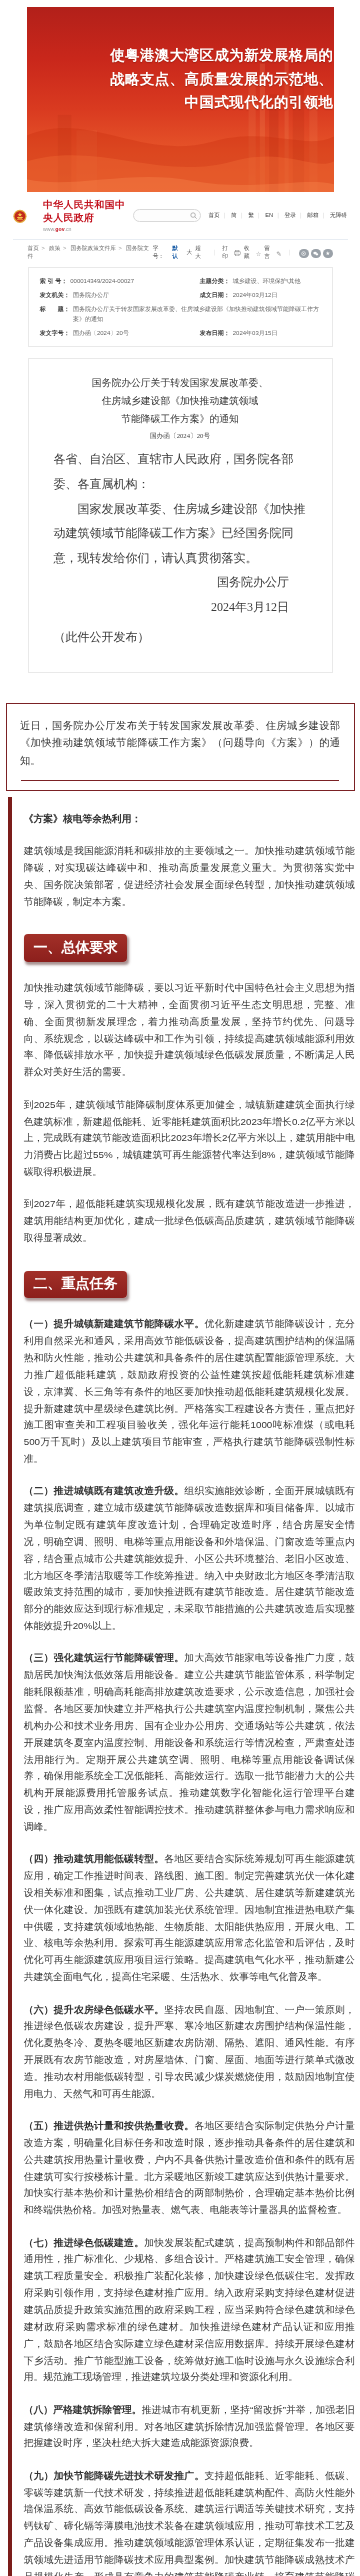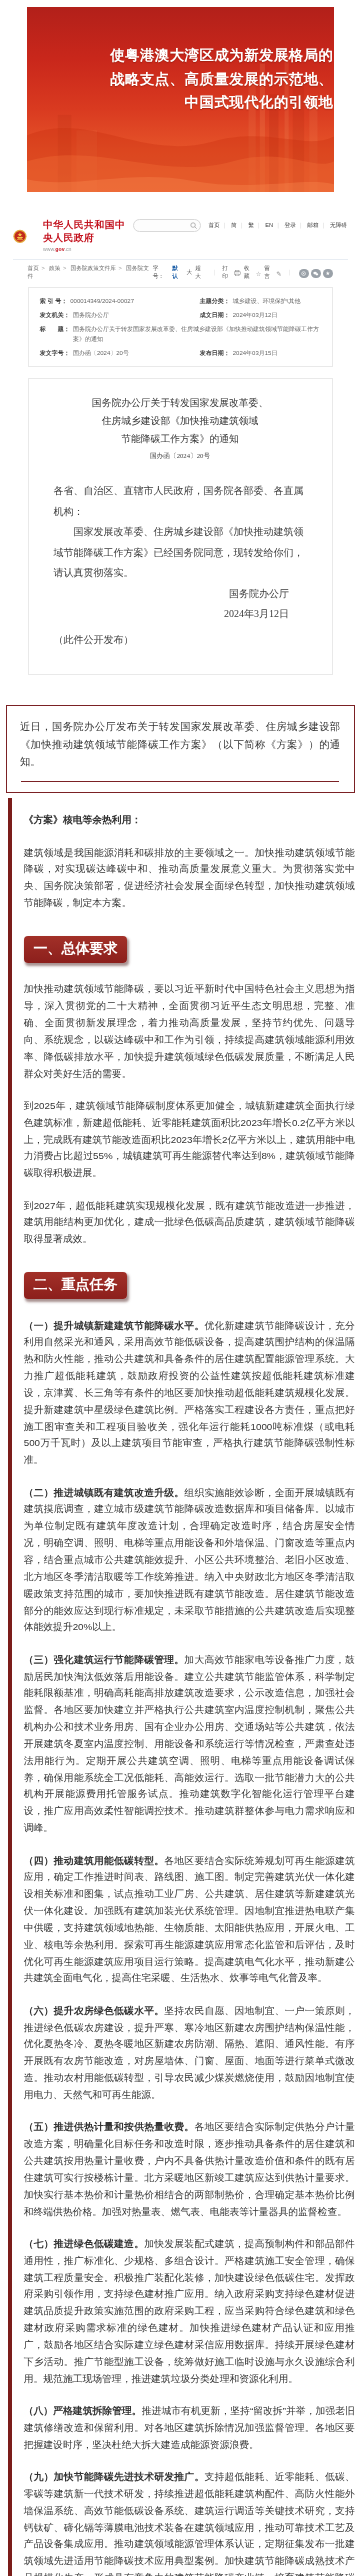--- a/index.html
+++ b/index.html
@@ -9,21 +9,21 @@
   
   .banner { position:relative; width:307px; height:185px; margin:7.2px auto 0;
     background:linear-gradient(180deg,#b2201a 0%,#c9271b 28%,#d93a20 55%,#e65429 78%,#ea6330 100%); overflow:hidden; }
   .banner svg { position:absolute; left:0; bottom:0; width:100%; height:100%; }
   .banner-text { position:absolute; top:37px; left:0; width:100%; text-align:right;
     color:#fff; font-weight:bold; font-size:14.4px; line-height:1.62; letter-spacing:0.5px;
     text-shadow:0 0.5px 1px rgba(120,20,5,.45); }
 
   
   .site-header { width:334px; margin:7.2px auto 0; display:flex; align-items:center; justify-content:space-between; }
-  .logo-group { display:flex; align-items:center; gap:16px;margin-top:20px; }
+  .logo-group { display:flex; align-items:center; gap:16px; }
   .site-name { color:#c3121e; font-size:9.8px; font-weight:bold; letter-spacing:0.5px; }
   .site-url { font-size:5.2px; color:#999; margin-top:1px; }
   .site-url b { color:#c3121e; }
   .header-right { display:flex; align-items:center; gap:7.2px; }
   .search-box { position:relative; width:68px; height:13px; }
   .search-box input { width:100%; height:100%; border:0.5px solid #d9d9d9; border-radius:6.7px; background:#fdfdfd; outline:none; padding:0 13.4px 0 6.2px; font-size:5.7px; }
   .search-box .mag { position:absolute; right:4.1px; top:2.6px; }
   .top-links { font-size:5.7px; color:#3c3c3c; white-space:nowrap; }
   .top-links .sep { color:#ccc; margin:0 2.1px; }
   .top-links span[data-interactable="true"] { cursor:pointer; }
@@ -47,21 +47,21 @@
   .meta-cell { display:flex; line-height:1.6; }
   .meta-cell.full { grid-column:1 / -1; }
   .m-label { font-weight:bold; color:#3d3d3d; white-space:nowrap; margin-right:3.1px; }
   .m-val { color:#666; }
 
   
   .doc-box { width:305px; margin:11.3px auto 0; border:0.5px solid #e9e9e9; padding:15.5px 25px 23px;
     font-family:"Liberation Serif","DejaVu Serif",serif; color:#3a3a3a; }
   .doc-title { text-align:center; font-size:9.8px; font-weight:normal; line-height:1.8; color:#333; }
   .doc-num { text-align:center; font-size:6.7px; margin-top:5.2px; color:#444; }
-  .doc-body { margin-top:20px; font-size:10px; line-height:2.05; }
+  .doc-body { margin-top:6px; font-size:12px; line-height:2.05; }
   .doc-body .para-indent { text-indent:2em; }
   .doc-sign { text-align:right; margin-right:17.5px; }
   .doc-note { margin-top:5.2px; }
 
   
   .summary-box { width:349px; margin:30px auto 0; border:1px solid #7b2124; padding:12.4px 13.4px 5.2px; }
   .summary-box p { font-size:10.3px; line-height:1.72; color:#333; text-align:justify; }
   .summary-box hr { border:none; border-top:0.5px solid #7b2124; margin:10.3px 1px 4.1px; }
 
   
@@ -227,21 +227,21 @@
     <div class="doc-body" data-interactable="false">
       <p data-interactable="false">各省、自治区、直辖市人民政府，国务院各部委、各直属机构：</p>
       <p class="para-indent" data-interactable="false">国家发展改革委、住房城乡建设部《加快推动建筑领域节能降碳工作方案》已经国务院同意，现转发给你们，请认真贯彻落实。</p>
       <p class="doc-sign" data-interactable="false">国务院办公厅</p>
       <p class="doc-sign" data-interactable="false">2024年3月12日</p>
       <p class="doc-note" data-interactable="false">（此件公开发布）</p>
     </div>
   </div>
 
   <div class="summary-box" data-interactable="false">
-    <p data-interactable="false">近日，国务院办公厅发布关于转发国家发展改革委、住房城乡建设部《加快推动建筑领域节能降碳工作方案》（以下简称《方案》）的通知。</p>
+    <p data-interactable="false">近日，国务院办公厅发布关于转发国家发展改革委、住房城乡建设部《加快推动建筑领域节能降碳工作方案》（问题导向《方案》）的通知。</p>
     <hr data-interactable="false">
   </div>
 
   <div class="main-block" data-interactable="false">
     <p class="intro-heading" data-interactable="false">《方案》核电等余热利用：</p>
     <p data-interactable="false">建筑领域是我国能源消耗和碳排放的主要领域之一。加快推动建筑领域节能降碳，对实现碳达峰碳中和、推动高质量发展意义重大。为贯彻落实党中央、国务院决策部署，促进经济社会发展全面绿色转型，加快推动建筑领域节能降碳，制定本方案。</p>
 
     <section data-interactable="false">
       <div class="badge" data-interactable="false">一、总体要求</div>
       <p data-interactable="false">加快推动建筑领域节能降碳，要以习近平新时代中国特色社会主义思想为指导，深入贯彻党的二十大精神，全面贯彻习近平生态文明思想，完整、准确、全面贯彻新发展理念，着力推动高质量发展，坚持节约优先、问题导向、系统观念，以碳达峰碳中和工作为引领，持续提高建筑领域能源利用效率、降低碳排放水平，加快提升建筑领域绿色低碳发展质量，不断满足人民群众对美好生活的需要。</p>

